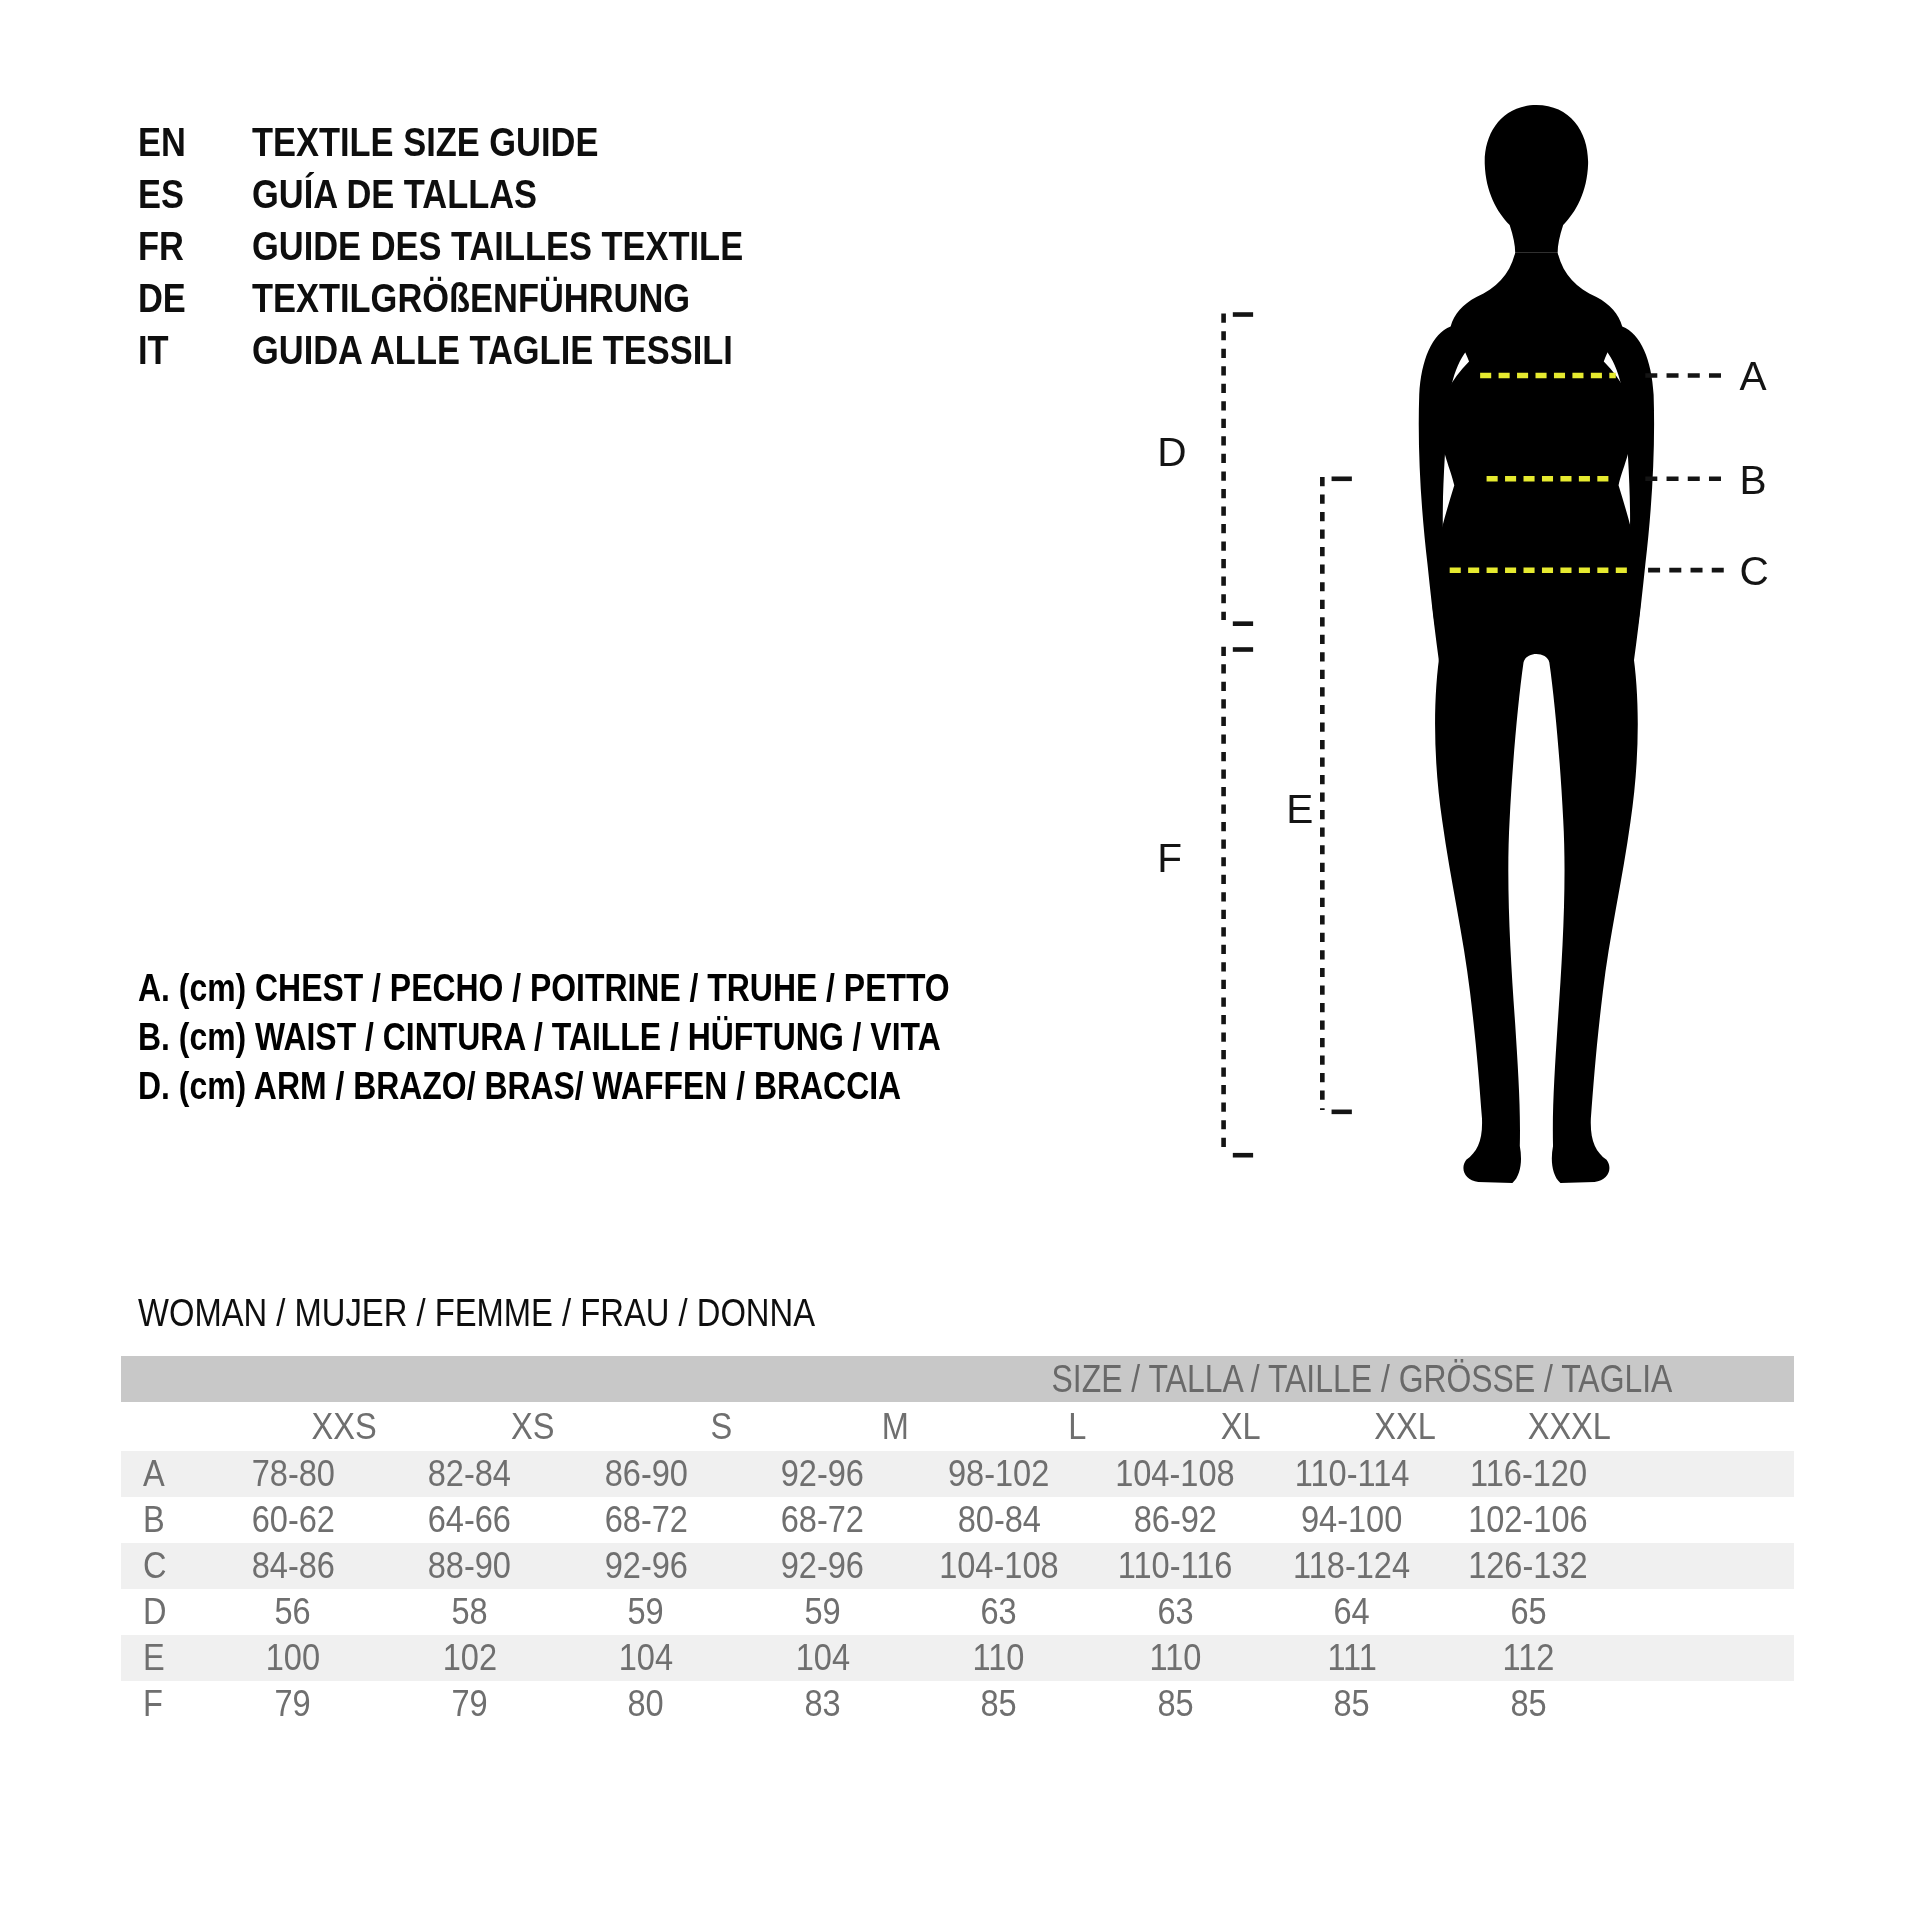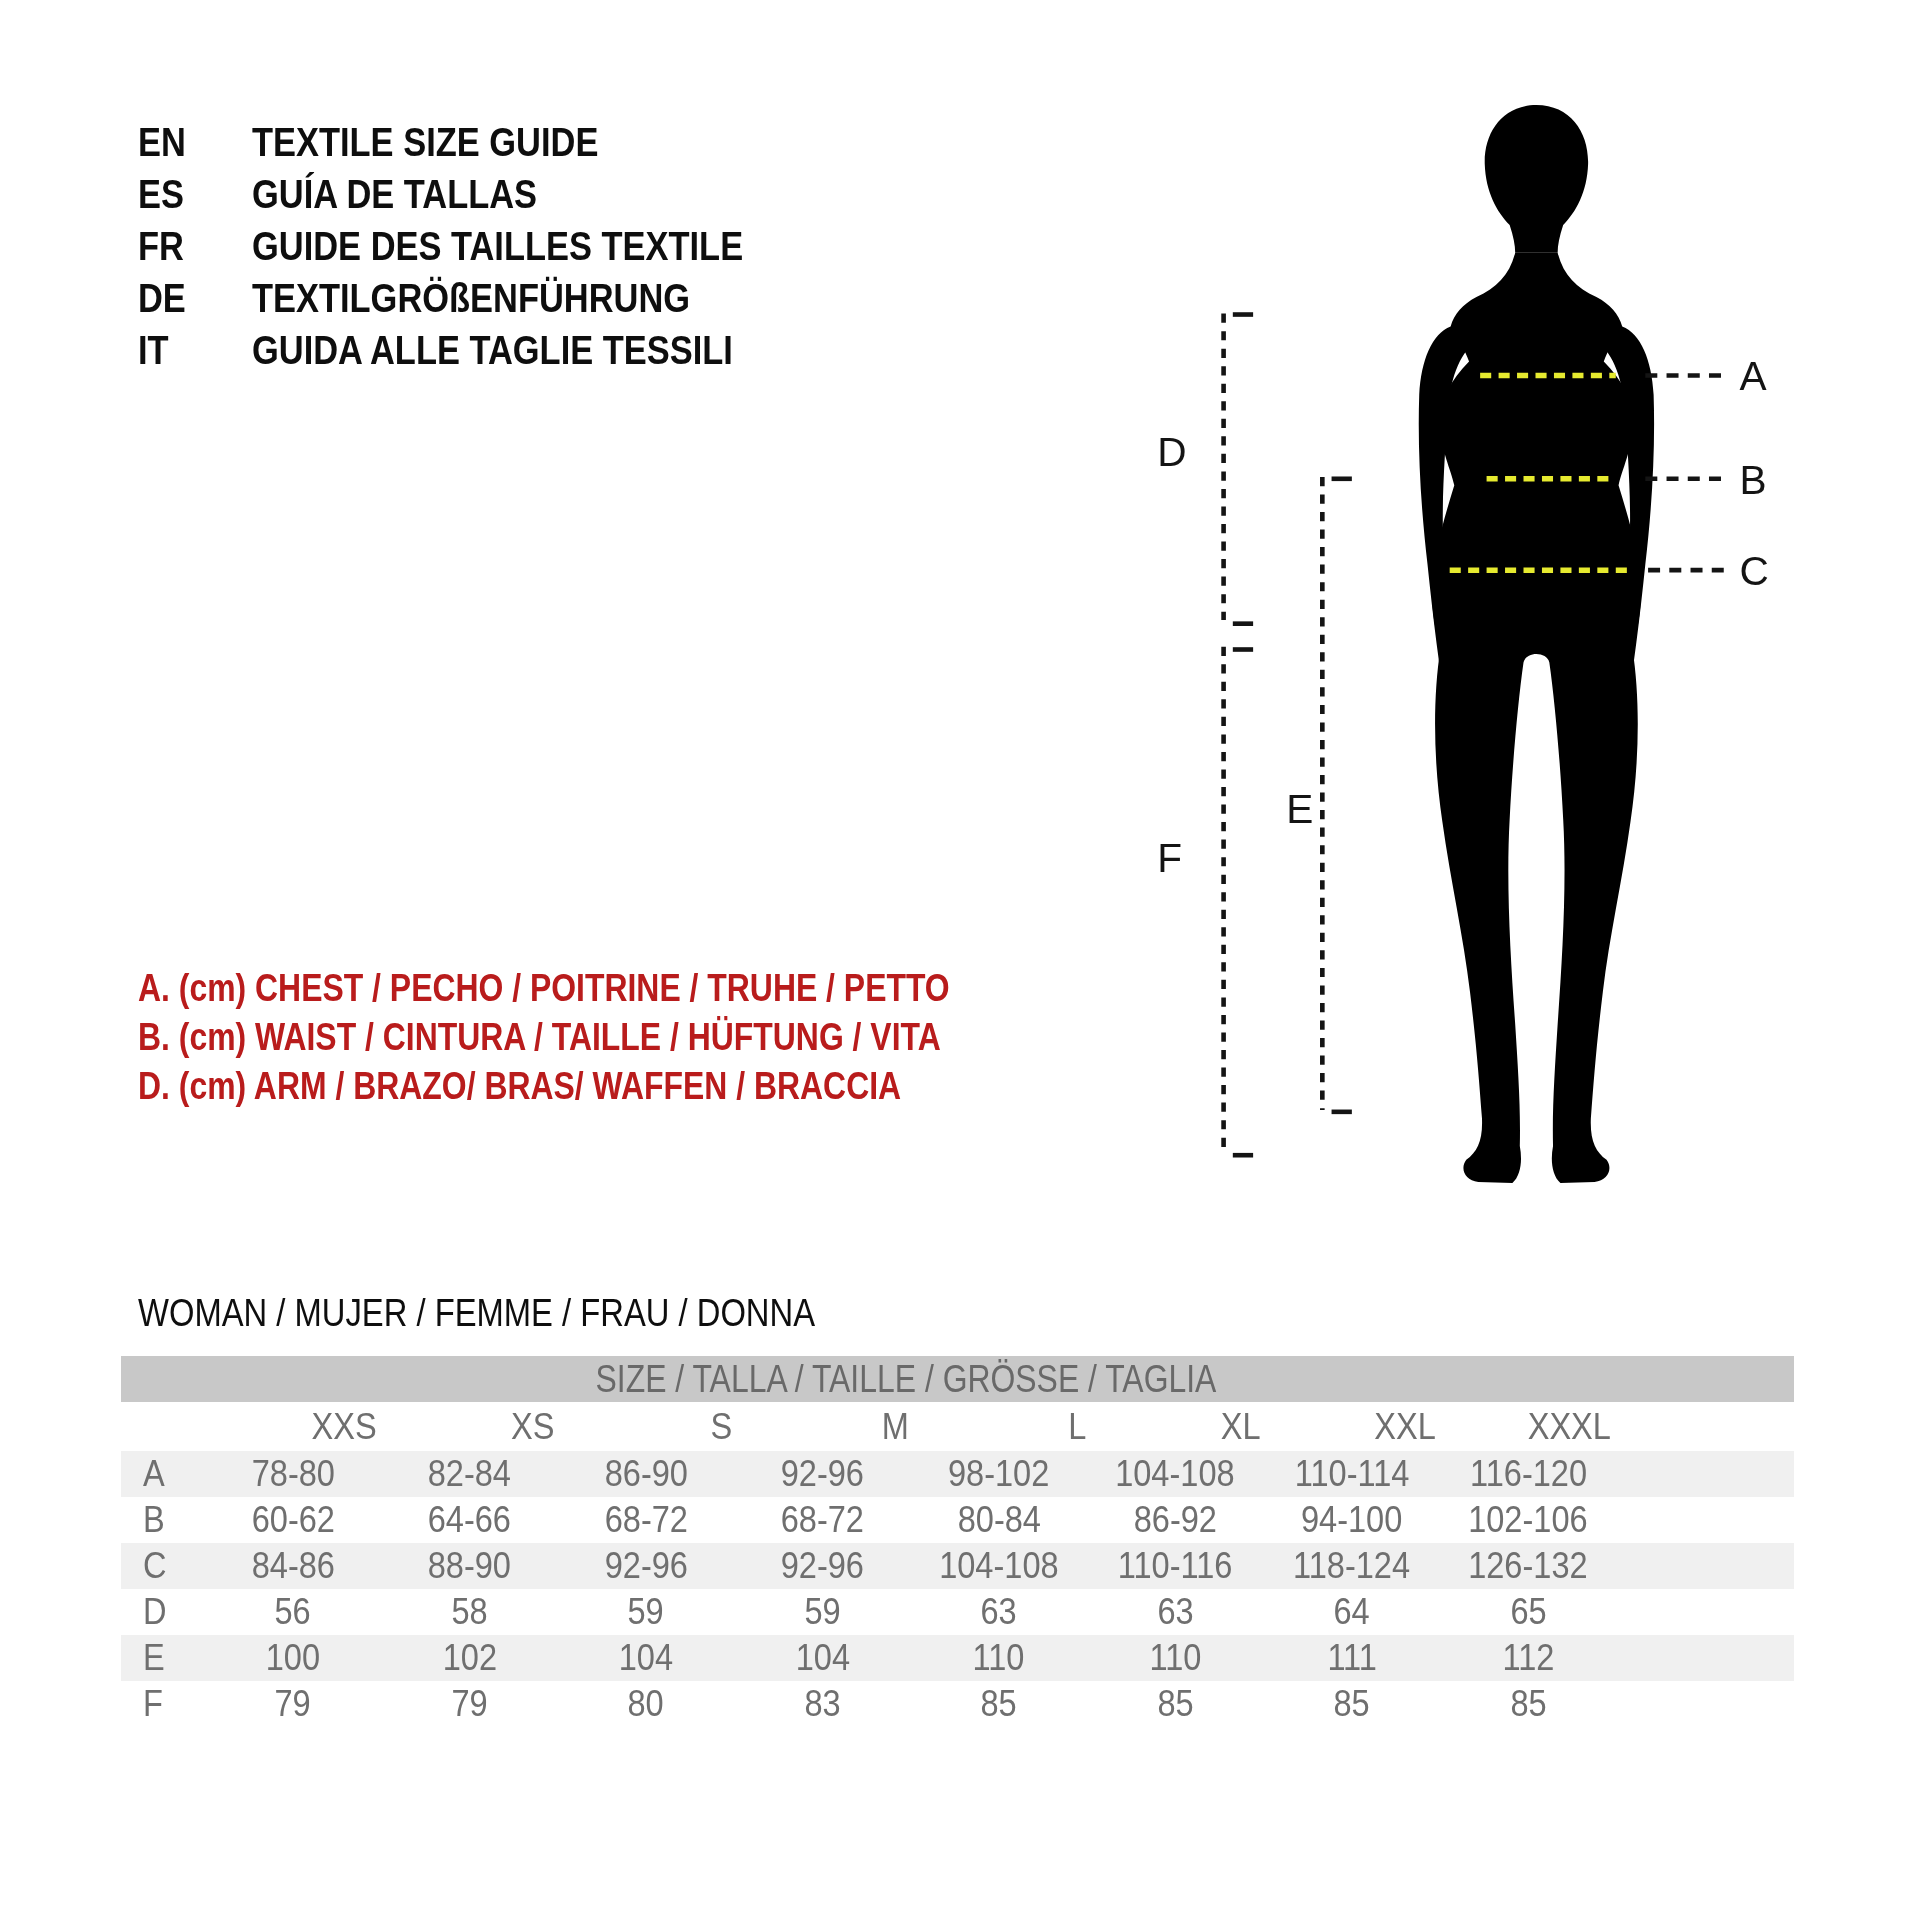--- a/index.html
+++ b/index.html
@@ -12,33 +12,33 @@
   .cnd{display:inline-block;transform:scaleX(0.84);transform-origin:0 50%;white-space:nowrap;}
   .cndc{display:inline-block;transform:scaleX(0.88);transform-origin:50% 50%;white-space:nowrap;}
 
   
   .lang-block{position:absolute;left:138px;top:116px;color:#0e0e0e;}
   .lang-row{height:52px;line-height:52px;font-size:41px;font-weight:700;position:relative;}
   .lang-code{position:absolute;left:0;top:0;}
   .lang-label{position:absolute;left:114px;top:0;}
 
   
-  .legend-block{position:absolute;left:138px;top:964px;color:#b91c1c;}
+  .legend-block{position:absolute;left:138px;top:964px;color:#000000;}
   .legend-row{height:49px;line-height:49px;font-size:38px;font-weight:700;}
 
   
   .section-title{position:absolute;left:138px;top:1290px;height:46px;line-height:46px;
     font-size:39px;font-weight:400;color:#0e0e0e;}
 
   
   .size-table{position:absolute;left:121px;top:1356px;width:1673px;
     border-collapse:collapse;table-layout:fixed;}
   .size-table td{padding:0;vertical-align:middle;font-size:37px;color:#6f6f6f;
     text-align:center;height:46px;}
-  .size-table td.bar{background:#c8c8c8;text-align:center;color:#696969;height:46px;}
+  .size-table td.bar{background:#c8c8c8;text-align:right;color:#696969;height:46px;}
   .size-table td.bar .cnd{padding-left:22px;font-size:38px;}
   .size-table tr.sizes td{height:49px;text-align:right;}
   .size-table tr.stripe td{background:#f0f0f0;}
   .size-table td.rowlabel{text-align:left;}
   .size-table td.rowlabel .cndc{transform-origin:0 50%;transform:scaleX(0.88);padding-left:25px;}
 
   
   .figure-wrap{position:absolute;left:1135px;top:55px;width:789px;height:1237px;}
   .figure-wrap svg{display:block;width:789px;height:1237px;}
   text.mlabel{font-family:"Liberation Sans", sans-serif;font-size:44px;fill:#141414;}

